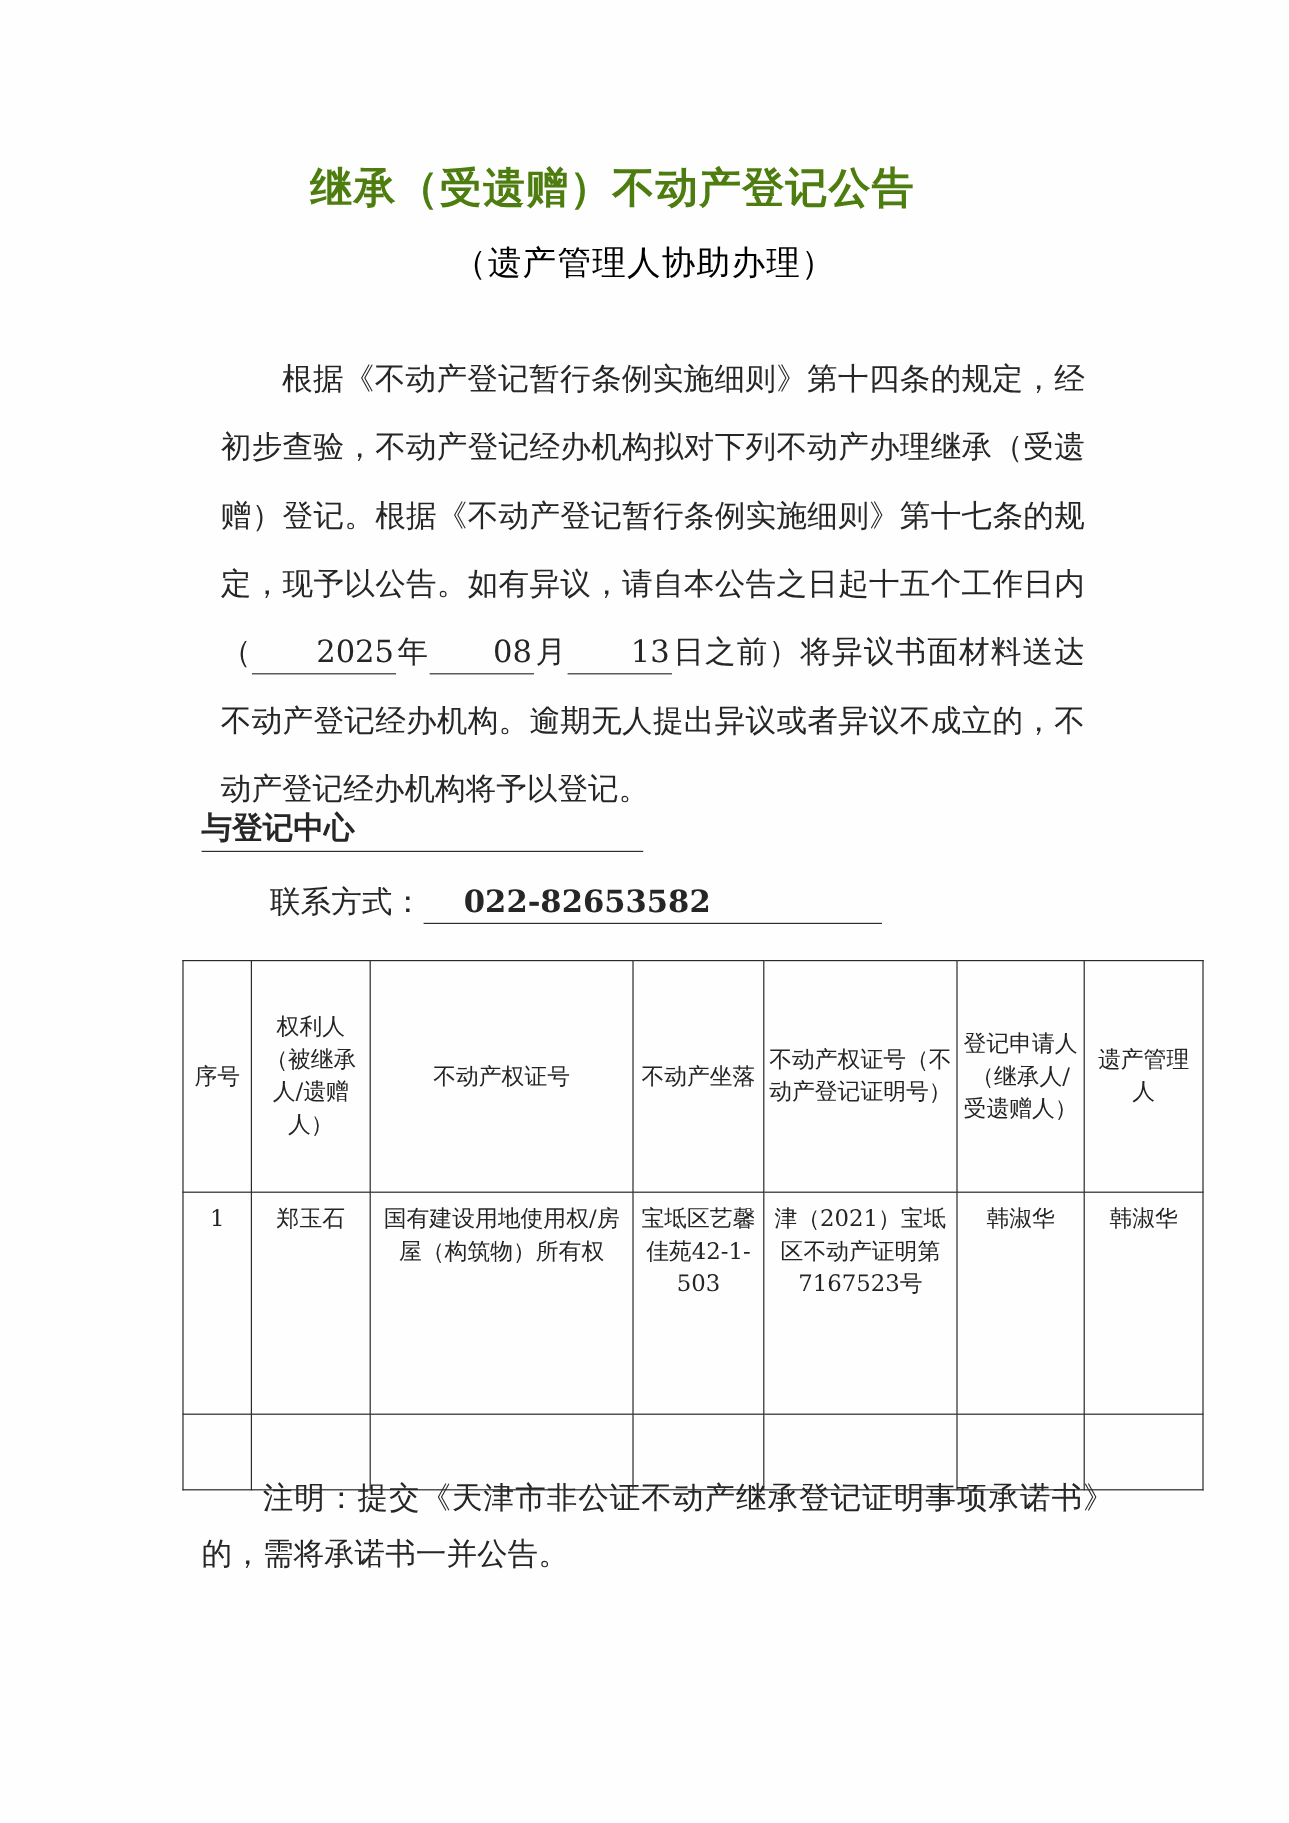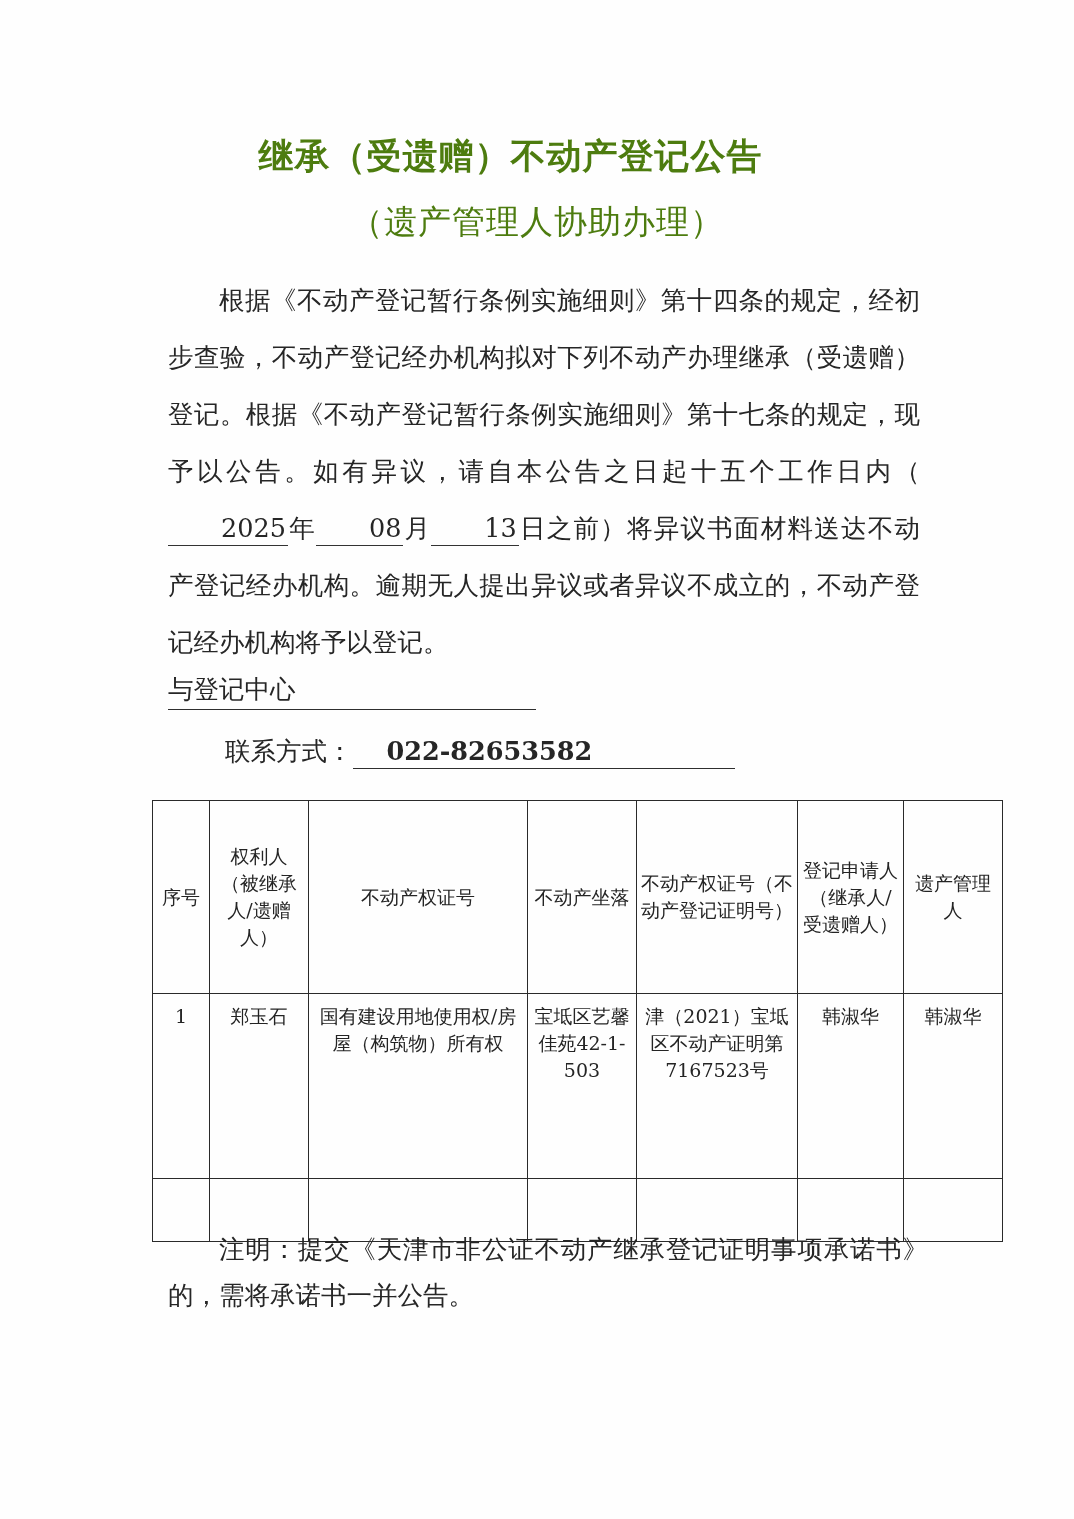--- a/index.html
+++ b/index.html
@@ -31,39 +31,39 @@
     letter-spacing: 1px;
     color: #4d7c0f;
   }
   .subtitle {
     position: absolute;
     left: 0;
     top: 200px;
     width: 1074px;
     text-align: center;
     font-family: Liberation Mono, monospace;
-    font-size: 33px;
+    font-size: 28px;
     letter-spacing: 1px;
-    color: #4d7c0f;
+    color: #000000;
   }
 
   
   .body-block {
     position: absolute;
     left: 168px;
     top: 272px;
     width: 752px;
     font-size: 25.5px;
     line-height: 57px;
     color: #262626;
     text-align: justify;
     text-justify: inter-character;
   }
   .body-block p {
-    margin: 0;
+    margin: 16px;
     text-indent: 2em;
   }
   .fill {
     display: inline-block;
     border-bottom: 1.6px solid #333;
     text-align: center;
     padding: 0 2px;
     line-height: 1.25;
     font-family: "DejaVu Serif", "Liberation Serif", serif;
   }
@@ -72,21 +72,21 @@
   .fill-day { min-width: 44px; }
 
   
   .addr-line {
     position: absolute;
     font-size: 25.5px;
     color: #262626;
     white-space: nowrap;
   }
   .addr-l1 { left: 225px; top: 622px; }
-  .addr-l2 { left: 168px; top: 672px; }
+  .addr-l2 { left: 168px; top: 672px; font-weight: bold; }
   .contact { left: 225px; top: 734px; }
 
   .ul-val {
     display: inline-block;
     border-bottom: 1.7px solid #2e2e2e;
     text-align: left;
     padding-left: 16px;
     padding-bottom: 2px;
   }
   .ul-addr1 { min-width: 377px; }

